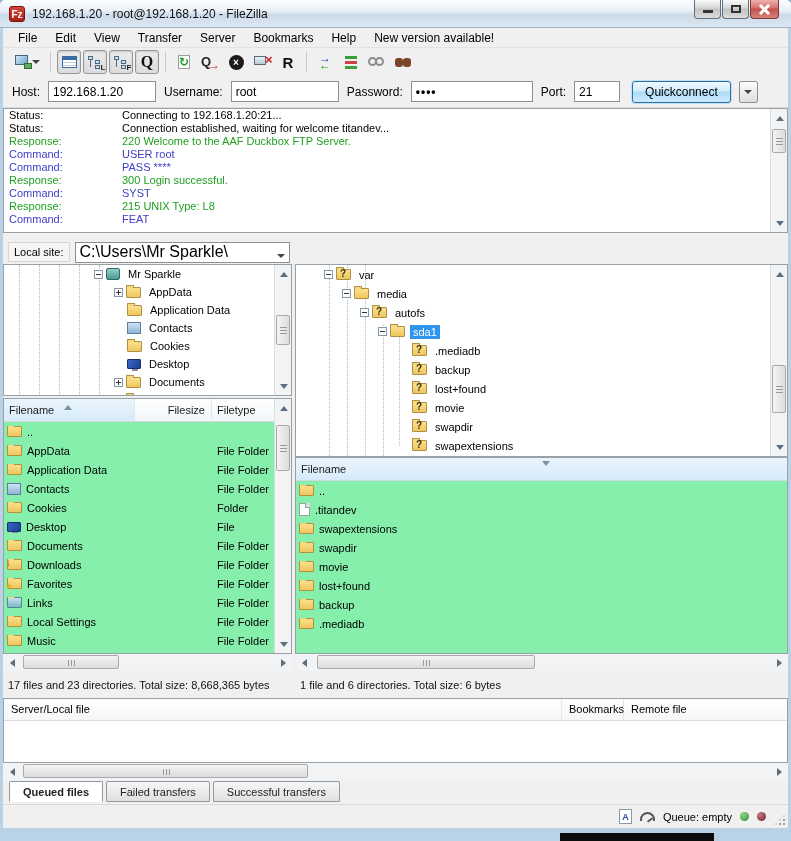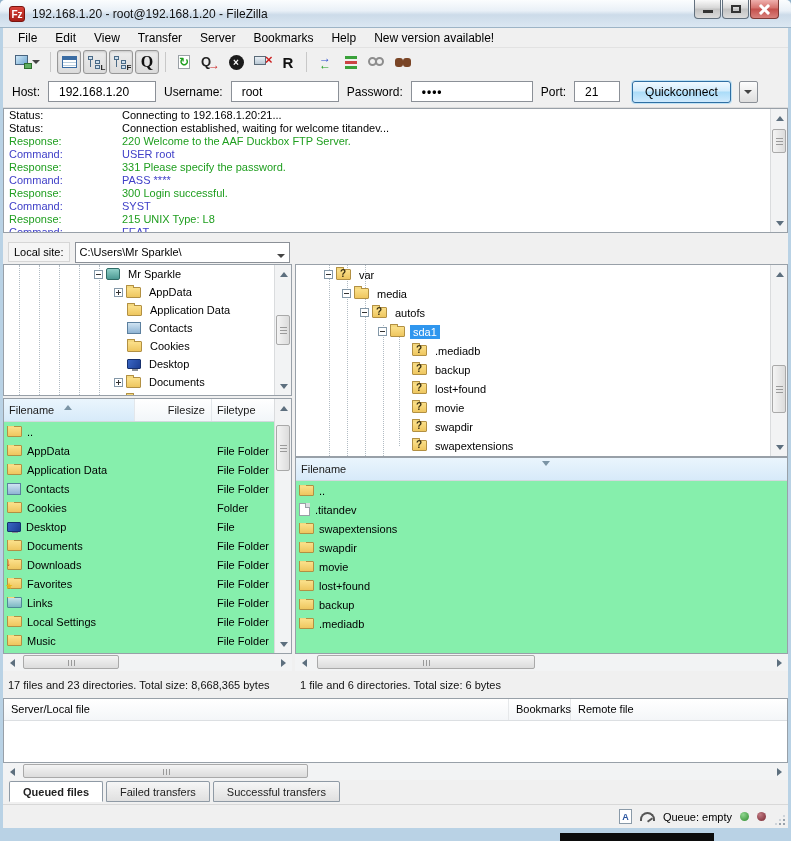--- a/index.html
+++ b/index.html
@@ -65,21 +65,21 @@
 .ic-sync { position:relative; width:18px; height:10px; }
 .ic-sync i { position:absolute; width:9px; height:9px; border:2px solid #8d8d8d; border-radius:50%; }
 .ic-sync .c2 { left:7px; }
 .ic-find { position:relative; width:16px; height:10px; }
 .ic-find i { position:absolute; width:8px; height:9px; background:#7a4526; border-radius:3px; bottom:0; }
 .ic-find .b2 { right:0; }
 
 
 .quickbar { position:absolute; left:3px; top:76px; width:785px; height:32px; background:#f0f0f0;
   border-bottom:1px solid #dcdcdc; display:flex; align-items:center; padding-left:9px; gap:8px; font-size:12px; }
-.qinput { height:21px; border:1px solid #8b9097; background:#fff; font-family:inherit; font-size:12px; padding:1px 10px; }
+.qinput { height:21px; border:1px solid #8b9097; background:#fff; font-family:inherit; font-size:12px; padding:1px 4px; }
 .in-host { width:108px; } .in-user { width:108px; } .in-pass { width:122px; font-weight:bold; letter-spacing:1px; } .in-port { width:46px; }
 .qc-btn { height:22px; padding:0 12px; font-size:12px; font-family:inherit; color:#000; border:1px solid #2f6fa3; border-radius:3px;
   background:linear-gradient(#f0f9ff,#d2ecfc 45%,#aadcf8 50%,#cfeafd); box-shadow:0 0 0 1px #bfe1f4; margin-left:4px; }
 .qc-drop { width:19px; height:22px; border:1px solid #8b9097; border-radius:2px; background:linear-gradient(#fdfdfd,#dedede);
   display:flex; align-items:center; justify-content:center; }
 
 
 .logpane { position:absolute; left:3px; top:108px; width:785px; height:125px; background:#fff; border:1px solid #98a0a8; overflow:hidden; }
 .logline { height:13px; line-height:13px; font-size:11px; white-space:nowrap; padding-left:5px; }
 .loglabel { display:inline-block; width:113px; }
@@ -98,21 +98,21 @@
 .tri-right { border-left:5px solid #5d6f7e; margin-right:-3px; }
 .vthumb { position:absolute; left:1px; width:14px; border:1px solid #a9a9a9; border-radius:2px; background:linear-gradient(90deg,#f4f4f4,#dcdcdc); }
 .hthumb { position:absolute; top:1px; height:14px; border:1px solid #a9a9a9; border-radius:2px; background:linear-gradient(#f4f4f4,#dcdcdc); }
 .hthumb::after { content:""; position:absolute; left:50%; top:4px; width:1px; height:6px; background:#9a9a9a; box-shadow:-3px 0 #9a9a9a,3px 0 #9a9a9a; }
 .vthumb::after { content:""; position:absolute; top:50%; left:3px; height:1px; width:7px; background:#9a9a9a; box-shadow:0 -3px #9a9a9a,0 3px #9a9a9a; }
 
 
 .siterow { position:absolute; top:240px; height:24px; background:#f0f0f0; display:flex; align-items:center; font-size:11px; gap:5px; padding:0 2px 0 5px; }
 .siterow .lab { border:1px solid #d6d6d6; background:#f5f5f5; padding:3px 5px; white-space:nowrap; }
 .combo { flex:1; height:21px; border:1px solid #8b9097; background:#fff; display:flex; align-items:center; padding-left:4px; position:relative; }
-.combo .val { font-size:11px; white-space:nowrap; overflow:hidden; }
+.combo .val { font-size:16px; white-space:nowrap; overflow:hidden; }
 .combo .caret { position:absolute; right:4px; top:7px; }
 
 
 .tree { position:absolute; background:#fff; border:1px solid #98a0a8; overflow:hidden; font-size:11px; }
 .guide { position:absolute; top:0; bottom:0; width:0; border-left:1px dotted #b2bcc4; }
 .trow { position:absolute; left:0; right:17px; display:flex; align-items:center; white-space:nowrap; }
 .exp { width:9px; height:9px; flex:none; border:1px solid #8498a8; background:#fff; position:relative; margin-right:3px; z-index:2; }
 .exp::before { content:""; position:absolute; left:1px; top:3px; width:5px; height:1px; background:#333; }
 .exp.plus::after { content:""; position:absolute; left:3px; top:1px; width:1px; height:5px; background:#333; }
 .spacer { width:13px; flex:none; }
@@ -301,21 +301,20 @@
     <span class="qc-drop">
         <span class="caret"></span>
       </span>
   </div>
 
   <div class="logpane">
     <div class="logline"><span class="loglabel k-status">Status:</span><span class="k-status">Connecting to 192.168.1.20:21...</span></div>
     <div class="logline"><span class="loglabel k-status">Status:</span><span class="k-status">Connection established, waiting for welcome titandev...</span></div>
     <div class="logline"><span class="loglabel k-response">Response:</span><span class="k-response">220 Welcome to the AAF Duckbox FTP Server.</span></div>
     <div class="logline"><span class="loglabel k-command">Command:</span><span class="k-command">USER root</span></div>
-    <div class="logline"><span class="loglabel k-response">Response:</span><span class="k-response">331 Please specify the password.</span></div>
     <div class="logline"><span class="loglabel k-command">Command:</span><span class="k-command">PASS ****</span></div>
     <div class="logline"><span class="loglabel k-response">Response:</span><span class="k-response">300 Login successful.</span></div>
     <div class="logline"><span class="loglabel k-command">Command:</span><span class="k-command">SYST</span></div>
     <div class="logline"><span class="loglabel k-response">Response:</span><span class="k-response">215 UNIX Type: L8</span></div>
     <div class="logline"><span class="loglabel k-command">Command:</span><span class="k-command">FEAT</span></div>
     <div class="vscroll">
       <div class="sb-btn sb-up">
           <span class="tri tri-up"></span>
         </div>
       <div class="vthumb" style="top:20px;height:24px;"></div>
@@ -671,21 +670,21 @@
 
   <div class="pane-status" style="left:3px;width:289px;">
     <span>17 files and 23 directories. Total size: 8,668,365 bytes</span>
   </div>
   <div class="pane-status" style="left:295px;width:493px;">
     <span>1 file and 6 directories. Total size: 6 bytes</span>
   </div>
 
   <div class="queue-pane">
     <div class="qhead">
-      <div class="qcell" style="width:505px;">Server/Local file</div>
+      <div class="qcell" style="width:558px;">Server/Local file</div>
       <div class="qcell" style="width:62px;">Bookmarks</div>
       <div class="qcell" style="flex:1;border-right:none;">Remote file</div>
     </div>
   </div>
   <div class="hscroll-strip" style="left:3px;top:763px;width:785px;">
     <div class="sb-btn sb-left">
         <span class="tri tri-left"></span>
       </div>
     <div class="hthumb" style="left:20px;width:285px;"></div>
     <div class="sb-btn sb-right">

